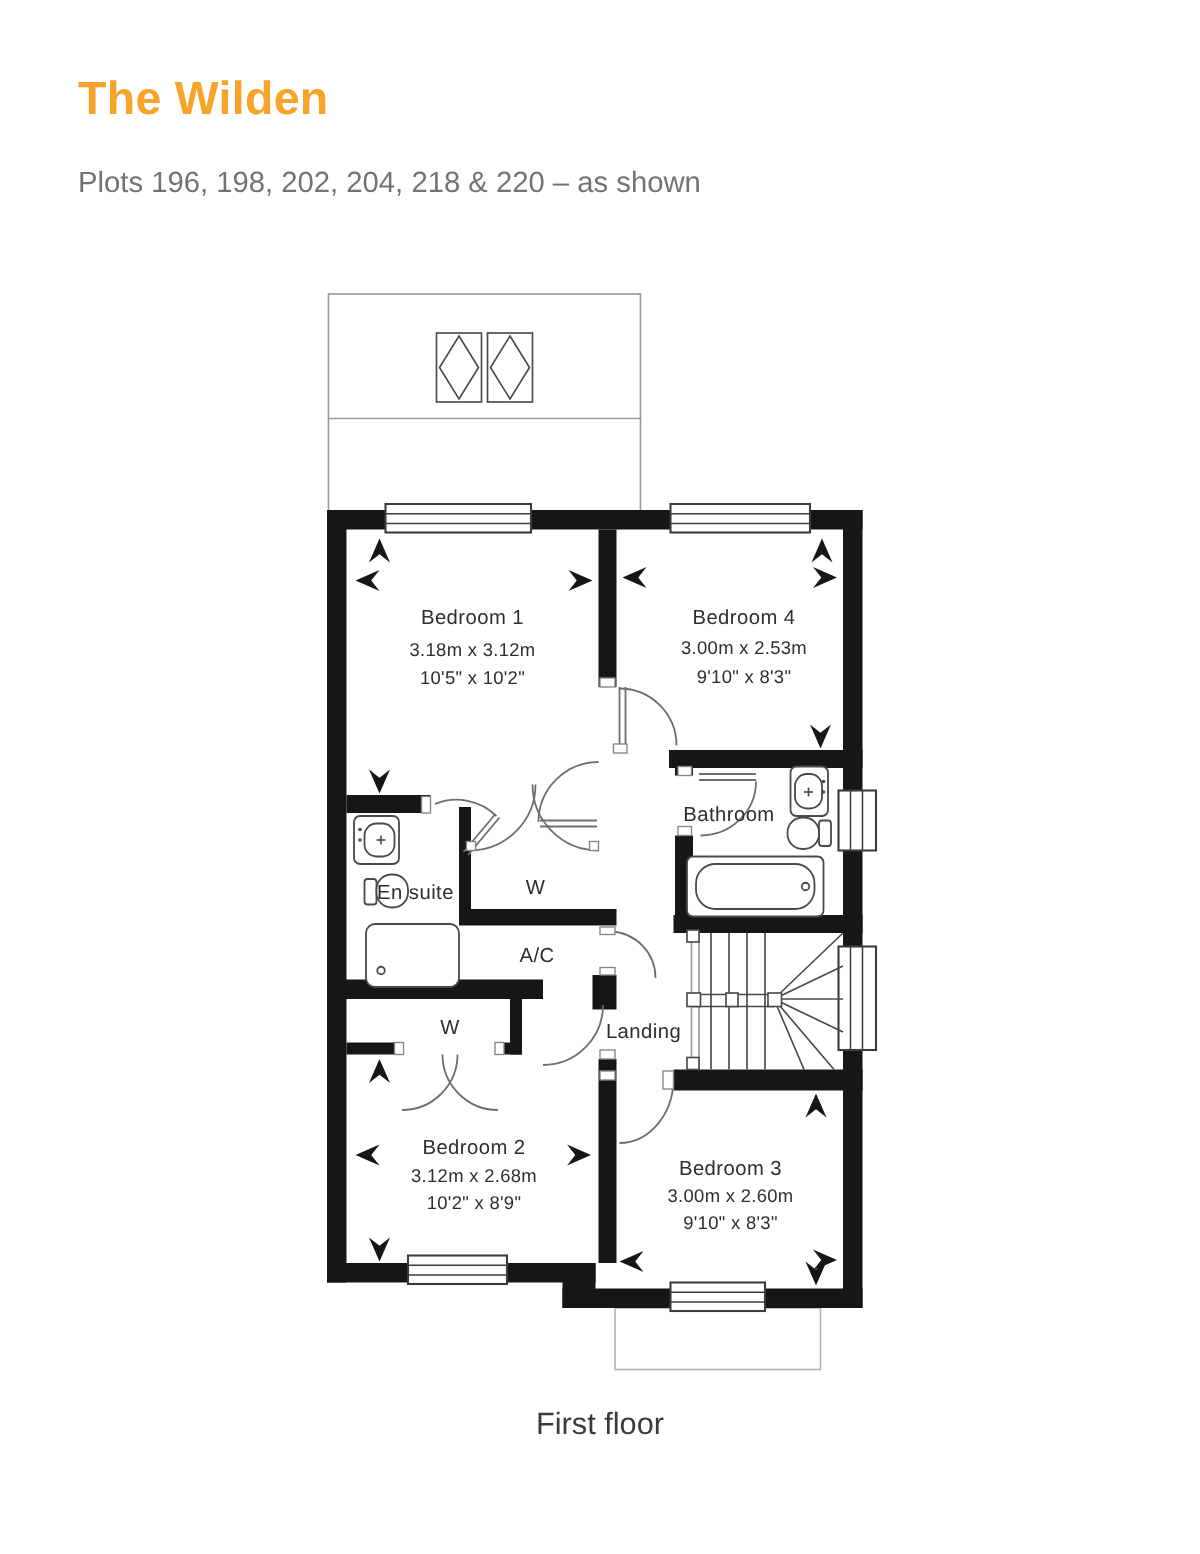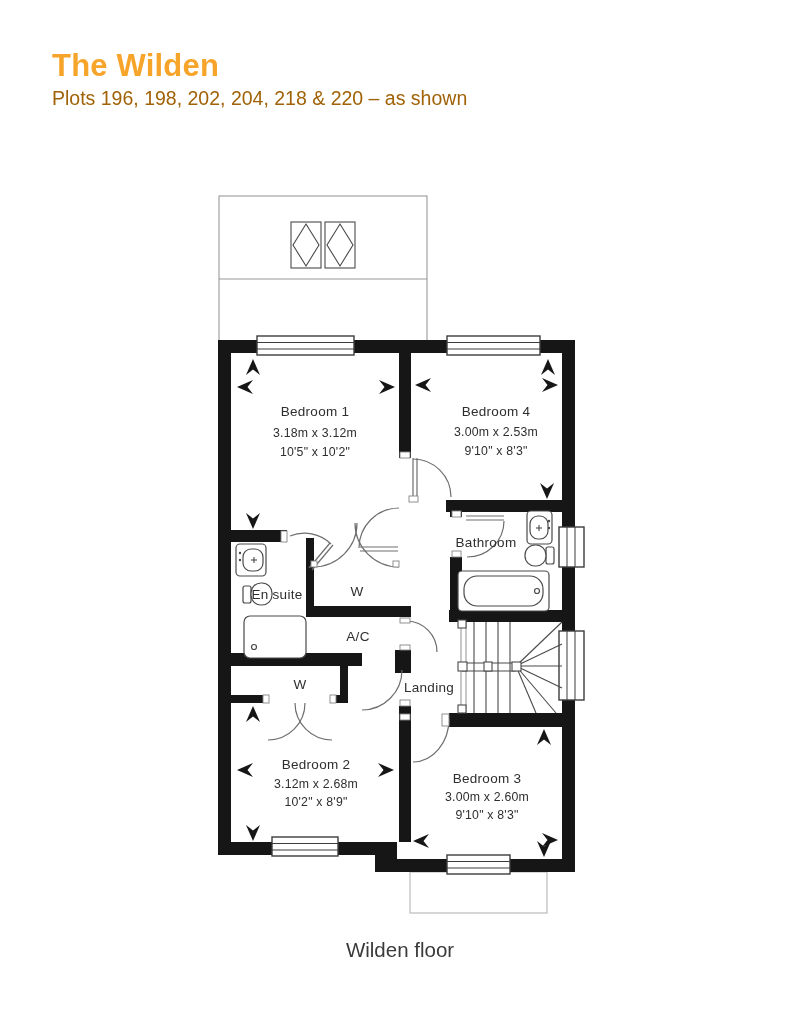--- a/index.html
+++ b/index.html
@@ -1,19 +1,19 @@
 <!DOCTYPE html>
 <html><head>
 <meta charset="utf-8">
 <style>
   html,body{margin:0;padding:0;background:#ffffff;}
   .page{position:relative;width:800px;height:1036px;background:#ffffff;overflow:hidden;
         font-family:"Liberation Sans", sans-serif;}
   .title{position:absolute;left:52px;top:48px;font-size:31px;font-weight:700;color:#F7A52A;letter-spacing:.2px;}
-  .plots{position:absolute;left:52px;top:84px;font-size:19.5px;line-height:28.5px;color:#a16207;font-weight:400;}
+  .plots{position:absolute;left:52px;top:108px;font-size:19.5px;line-height:28.5px;color:#737373;font-weight:400;}
   .caption{position:absolute;left:0;top:938px;width:800px;text-align:center;font-size:20.5px;color:#3A3A3A;}
   svg{position:absolute;left:0;top:0;}
   svg text{font-family:"Liberation Sans", sans-serif;fill:#2E2E2E;}
   .room-name{font-size:13.5px;letter-spacing:.3px;}
   .room-dim{font-size:12.3px;letter-spacing:.2px;}
   .small-label{font-size:13.5px;letter-spacing:.3px;}
   .wall{fill:#161616;stroke:none;}
   .thin{stroke:#4A4A4A;stroke-width:1.1;fill:none;}
   .fixture{stroke:#4A4A4A;stroke-width:1.2;fill:#ffffff;}
   .door{stroke:#6E6E6E;stroke-width:1.2;fill:none;}
@@ -262,14 +262,14 @@
       <text class="room-name" x="316" y="769">Bedroom 2</text>
       <text class="room-dim" x="316" y="788">3.12m x 2.68m</text>
       <text class="room-dim" x="316" y="806">10'2" x 8'9"</text>
 
       <text class="room-name" x="487" y="783">Bedroom 3</text>
       <text class="room-dim" x="487" y="801">3.00m x 2.60m</text>
       <text class="room-dim" x="487" y="819">9'10" x 8'3"</text>
     </g>
   </svg>
 
-  <div class="caption">Wilden floor</div>
+  <div class="caption">First floor</div>
 </div>
 
 </body></html>

